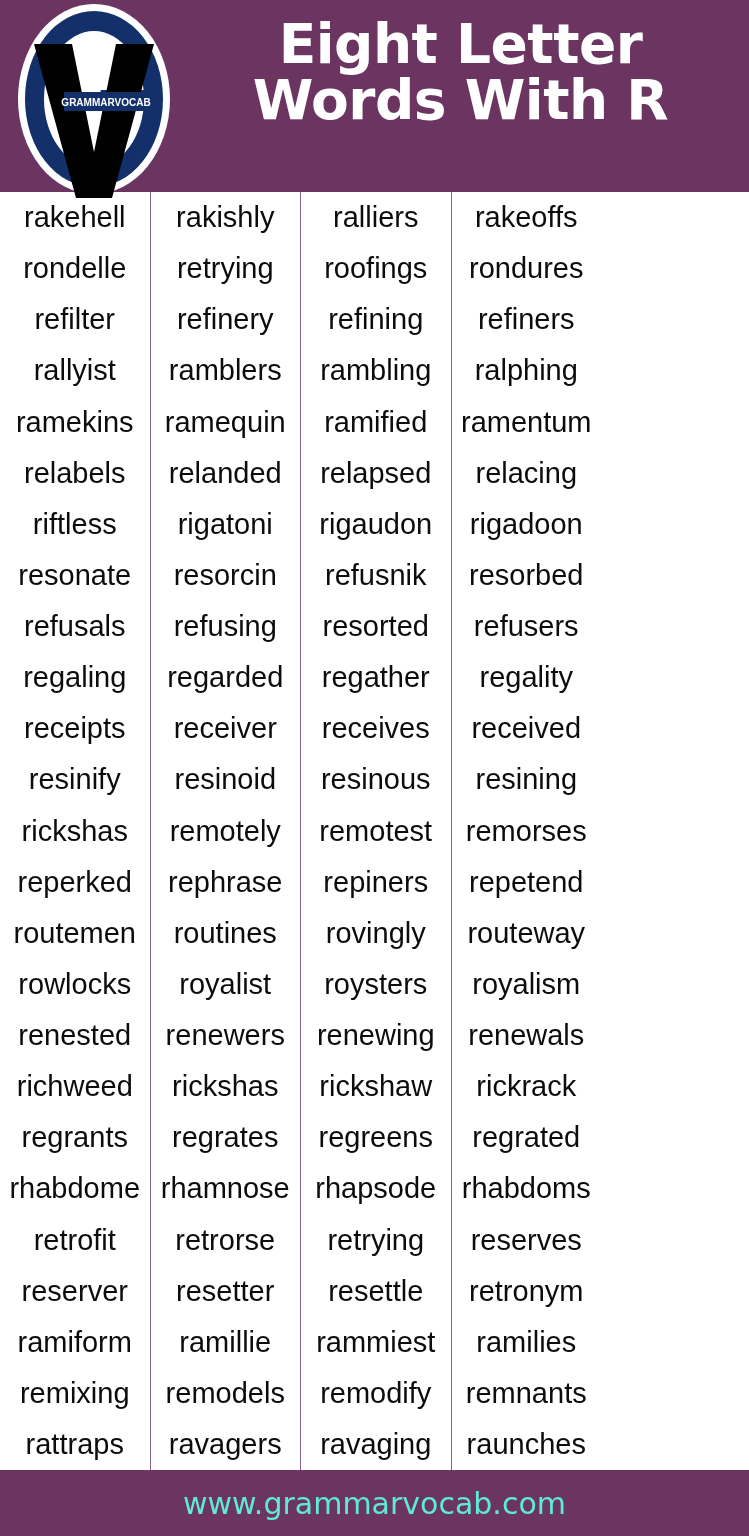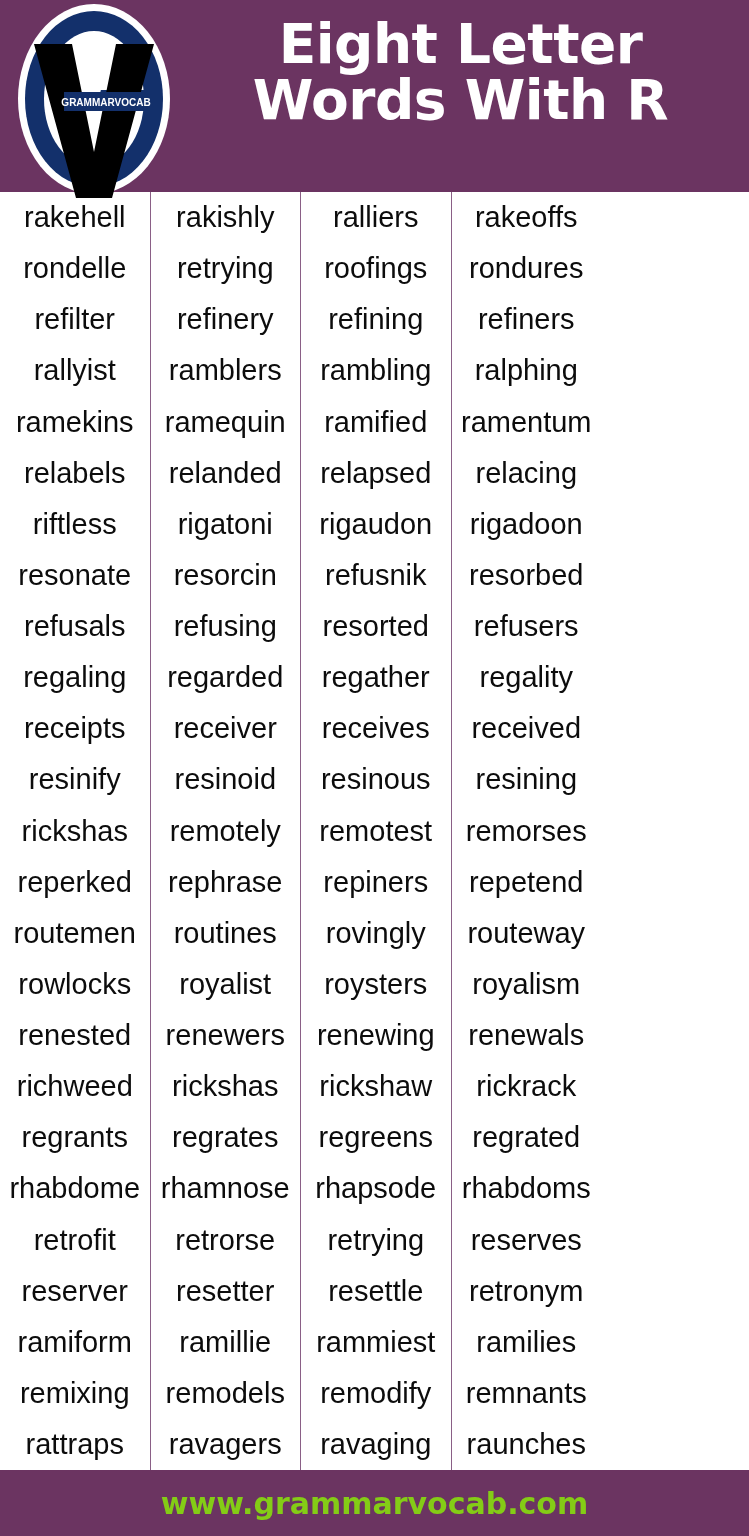--- a/index.html
+++ b/index.html
@@ -98,23 +98,23 @@
     top: 1470px;
     width: 749px;
     height: 66px;
     background: #6B3461;
     display: flex;
     align-items: center;
     justify-content: center;
     z-index: 3;
   }
   .footer-text {
-    color: #84cc16;
+    color: #5eead4;
     font-family: "DejaVu Sans", sans-serif;
-    font-weight: bold;
+    font-weight: normal;
     font-size: 30px;
     letter-spacing: 0px;
   }
 </style>
 </head>
 <body>
 
 <div id="page">
 
   <div class="header">

